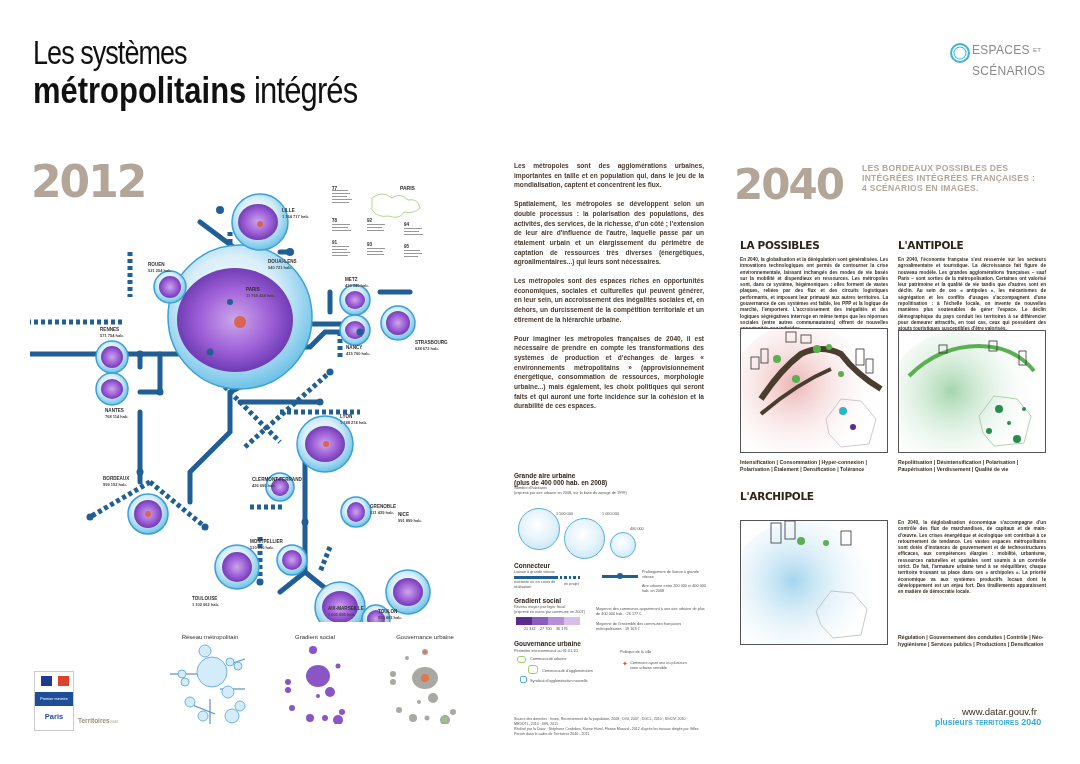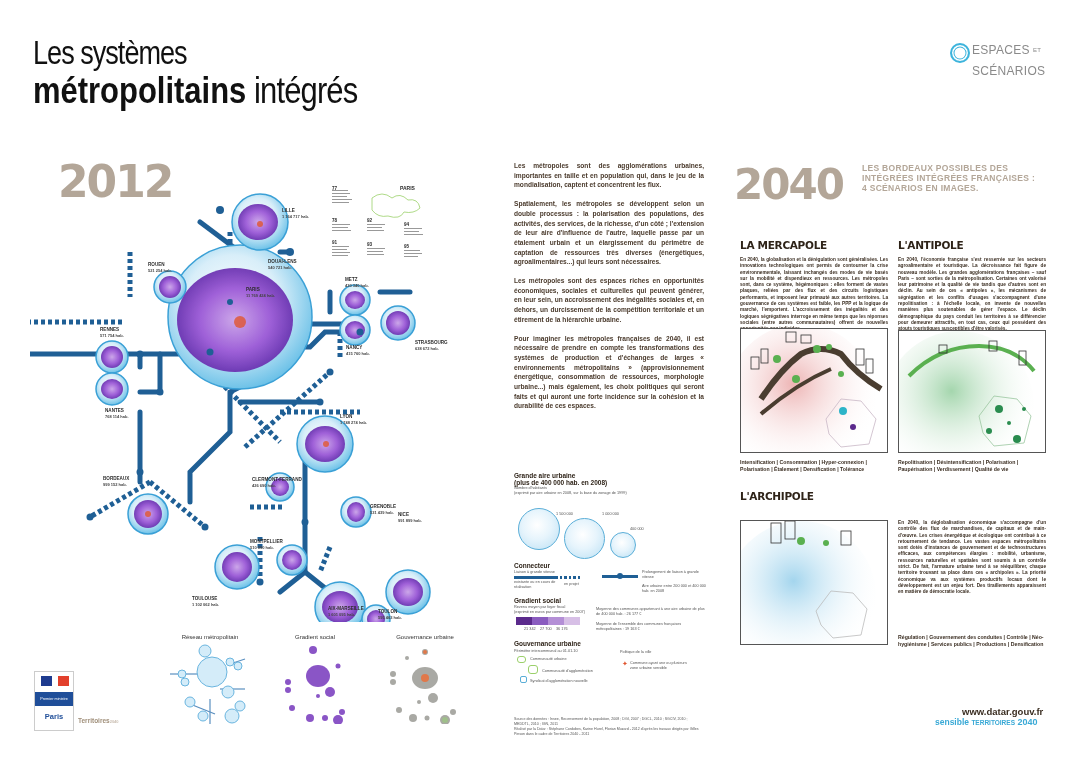--- a/index.html
+++ b/index.html
@@ -16,21 +16,21 @@
 
   
   .brand { left: 950px; top: 40px; width: 100px; height: 40px; }
   .brand .ring { position: absolute; left: 0; top: 3px; width: 20px; height: 20px; border-radius: 50%; border: 2.5px solid #3db4dc; box-shadow: inset 0 0 0 1.5px #fff, inset 0 0 0 2.5px #3db4dc; }
   .brand .l1, .brand .l2 { position: absolute; left: 22px; font-size: 12px; color: #8a8a8a; letter-spacing: 0.3px; white-space: nowrap; }
   .brand .l1 { top: 3px; } .brand .l2 { top: 24px; }
   .brand .et { font-size: 6px; vertical-align: 2px; margin-left: 3px; }
 
   
   .year { font-family: "DejaVu Sans", sans-serif; font-weight: 700; color: #b3a698; letter-spacing: -2px; }
-  .year-2012 { left: 31px; top: 156px; font-size: 44px; margin-left: 27px; }
+  .year-2012 { left: 31px; top: 156px; font-size: 44px; }
   .year-2040 { left: 734px; top: 160px; font-size: 42px; }
   .subtitle-2040 { left: 862px; top: 163px; font-size: 8.5px; font-weight: 700; color: #b3a698; line-height: 10px; letter-spacing: 0.3px; }
 
   
   .intro { left: 514px; top: 161px; width: 190px; font-size: 6.6px; line-height: 9.7px; font-weight: 700; color: #4a3a2c; text-align: justify; }
   .intro p { margin-bottom: 9px; }
 
   
   .scn-title { font-family: "DejaVu Sans", sans-serif; font-weight: 700; font-size: 10.5px; color: #2e2318; letter-spacing: -0.3px; }
   .scn-text { font-size: 4.7px; line-height: 6.3px; font-weight: 700; color: #3a2d21; text-align: justify; }
@@ -40,21 +40,21 @@
   
   .leg-h { font-size: 6.5px; font-weight: 700; color: #2e2318; }
   .leg-s { font-size: 3.8px; color: #555; line-height: 5px; }
   .bubble { border-radius: 50%; border: 1.2px solid #5aaed8; background: radial-gradient(circle at 45% 40%, #ffffff 0%, #e6f4fc 45%, #b9dff3 100%); }
 
   
   .map { left: 30px; top: 182px; width: 480px; height: 440px; }
   .city-label { font-size: 4.6px; font-weight: 700; color: #2c2c2c; line-height: 5.5px; white-space: nowrap; }
   .city-label .pop { font-weight: 700; color: #444; font-size: 4px; }
 
-  .foot-url { left: 962px; top: 706px; font-size: 9.5px; font-weight: 700; color: #3a2d21; }
+  .foot-url { left: 962px; top: 706px; font-size: 9.5px; font-weight: 400; color: #3a2d21; }
   .foot-rub { left: 935px; top: 717px; font-size: 8.5px; font-weight: 700; color: #39a9d6; }
   .source { left: 514px; top: 717px; font-size: 3.6px; color: #555; width: 190px; line-height: 5px; }
 
   .mini-title { font-size: 6px; color: #333; }
 
   .logo-block { left: 34px; top: 671px; width: 40px; height: 60px; border: 1px solid #ccc; background: #fff; }
 </style>
 </head>
 <body>
 
@@ -440,21 +440,21 @@
   <div>Réalisé par la Datar : Stéphane Cordobes, Karine Hurel, Florian Muzard - 2012 d'après les travaux dirigés par Gilles Pinson dans le cadre de Territoires 2040 - 2011</div>
 </div>
 
 <div class="abs year year-2040">2040</div>
 <div class="abs subtitle-2040">
   <div>LES BORDEAUX POSSIBLES DES</div>
   <div>INTÉGRÉES INTÉGRÉES FRANÇAISES :</div>
   <div>4 SCÉNARIOS EN IMAGES.</div>
 </div>
 
-<div class="abs scn-title" style="left:740px; top:239px;">LA MERCAPOLE</div>
+<div class="abs scn-title" style="left:740px; top:239px;">LA POSSIBLES</div>
 <div class="abs scn-text" style="left:740px; top:257px; width:148px;">En 2040, la globalisation et la dérégulation sont généralisées. Les innovations technologiques ont permis de contourner la crise environnementale, laissant inchangés des modes de vie basés sur la mobilité et dispendieux en ressources. Les métropoles sont, dans ce système, hégémoniques : elles forment de vastes plaques, reliées par des flux et des circuits logistiques performants, et imposent leur primauté aux autres territoires. La gouvernance de ces systèmes est faible, les PPP et la logique de marché, l'emportent. L'accroissement des inégalités et des logiques ségrégatives interroge en même temps que les réponses sociales (entre autres communautaires) offrent de nouvelles opportunités aux individus.</div>
 <div class="abs scn-box" style="left:740px; top:328px; width:148px; height:125px;">
   <svg width="148" height="125">
     <defs>
         <radialGradient id="pink" cx="45%" cy="40%" r="60%">
           <stop offset="0%" stop-color="#e79b9b" stop-opacity="0.75"></stop>
           <stop offset="100%" stop-color="#fff" stop-opacity="0"></stop>
         </radialGradient>
       </defs>
     <circle cx="60" cy="70" r="75" fill="url(#pink)"></circle>
@@ -530,13 +530,13 @@
         <circle cx="60" cy="20" r="4"></circle>
         <circle cx="85" cy="22" r="3"></circle>
       </g>
     <path d="M75 90 L90 70 L112 72 L126 88 L120 114 L92 117 L80 104 Z" fill="none" stroke="#bbb" stroke-width="0.8"></path>
   </svg>
 </div>
 <div class="abs scn-text" style="left:898px; top:520px; width:148px;">En 2040, la déglobalisation économique s'accompagne d'un contrôle des flux de marchandises, de capitaux et de main-d'œuvre. Les crises énergétique et écologique ont contribué à ce retournement de tendance. Les vastes espaces métropolitains sont dotés d'instances de gouvernement et de technostructures efficaces, aux compétences élargies : mobilité, urbanisme, ressources naturelles et spatiales sont soumis à un contrôle strict. De fait, l'armature urbaine tend à se rééquilibrer, chaque territoire trouvant sa place dans ces « archipoles ». La priorité économique va aux systèmes productifs locaux dont le développement est un enjeu fort. Des tiraillements apparaissent en matière de démocratie locale.</div>
 <div class="abs scn-keys" style="left:898px; top:634px; width:150px;">Régulation | Gouvernement des conduites | Contrôle | Néo-hygiénisme | Services publics | Productions | Densification</div>
 
 <div class="abs foot-url">www.datar.gouv.fr</div>
-<div class="abs foot-rub"><span>sensible </span><span style="font-size:6.5px;">TERRITOIRES</span><span style="font-size:9px;"> 2040</span></div>
+<div class="abs foot-rub"><span>plusieurs </span><span style="font-size:6.5px;">TERRITOIRES</span><span style="font-size:9px;"> 2040</span></div>
 
 </body></html>

